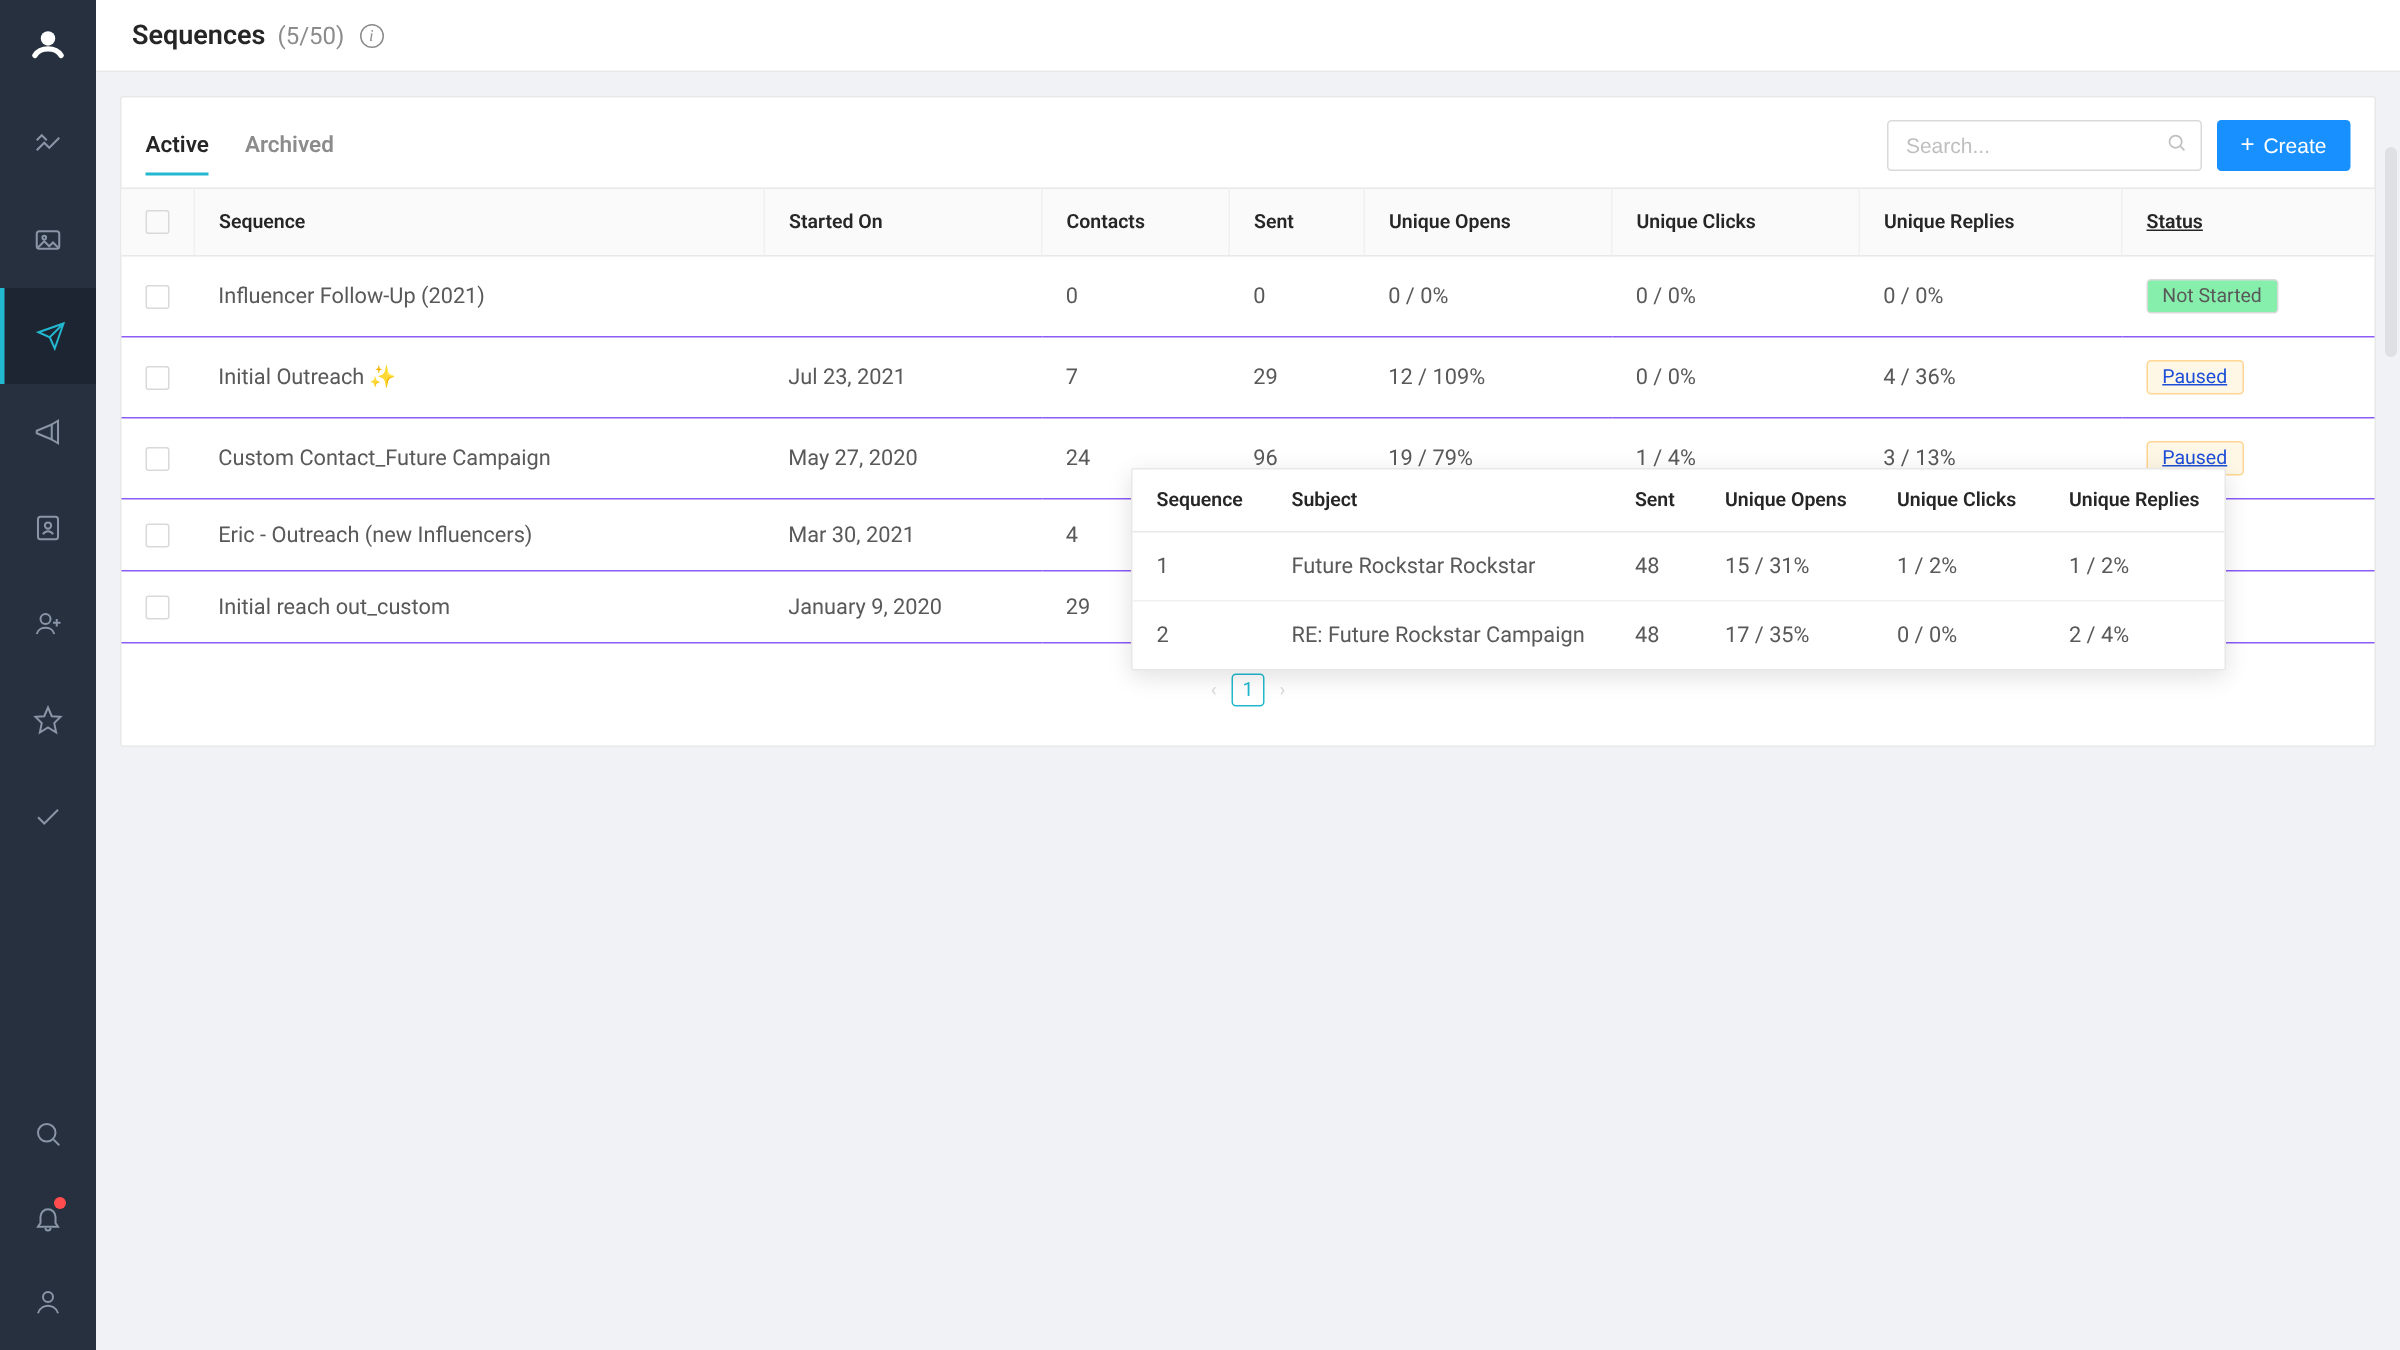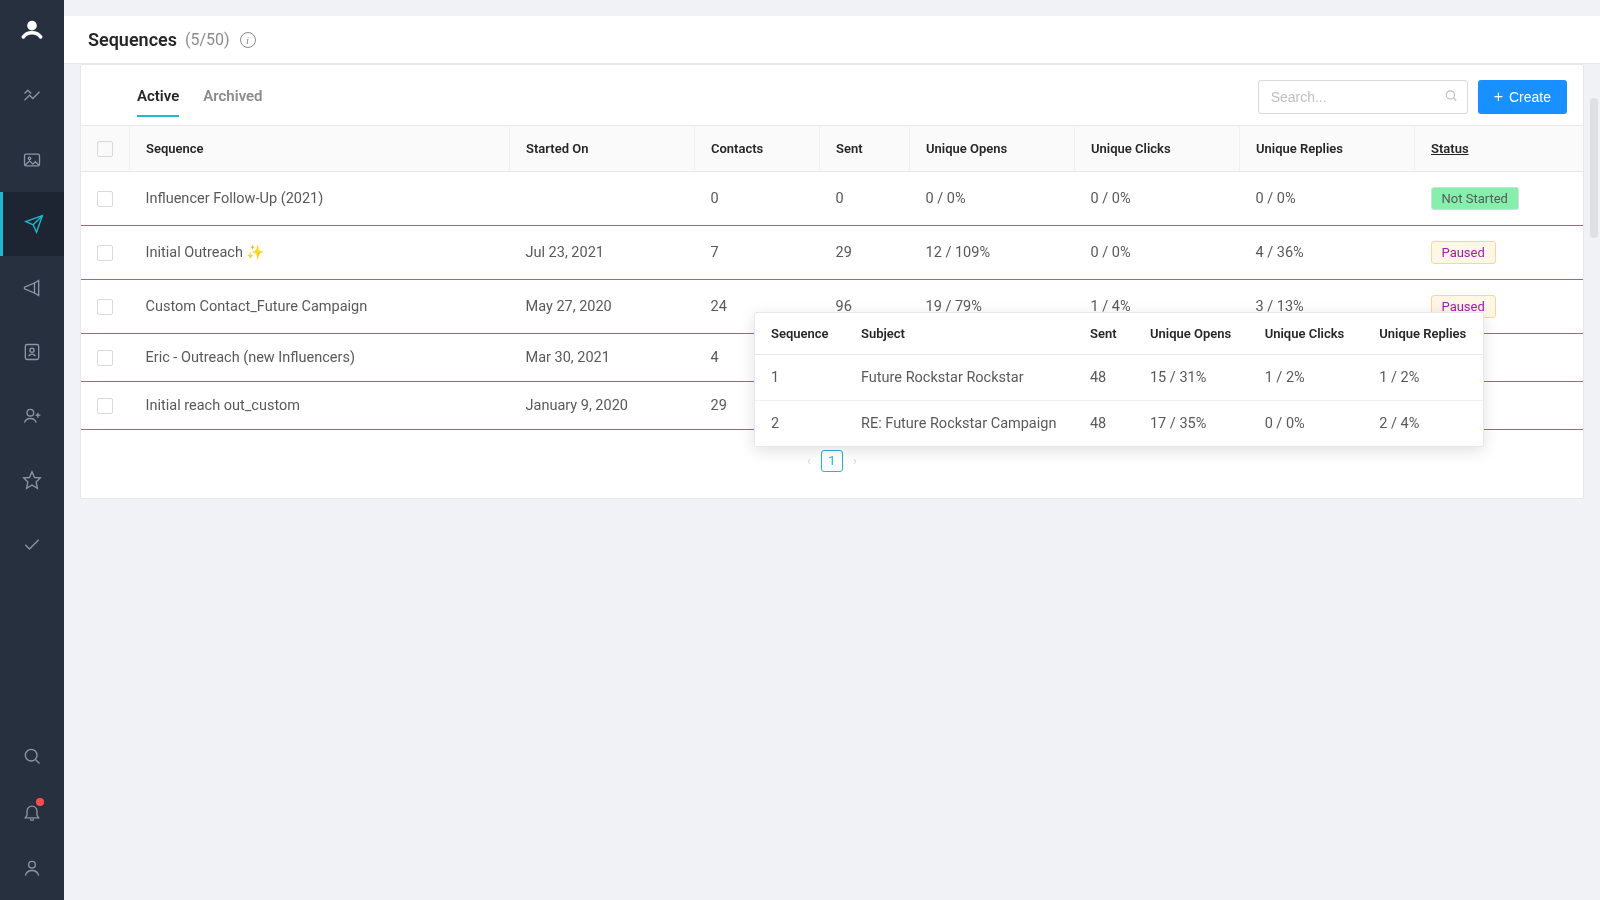--- a/index.html
+++ b/index.html
@@ -53,21 +53,21 @@
     .badge-dot {
       position: absolute;
       top: 14px; right: 20px;
       width: 8px; height: 8px;
       background: #ff4d4f;
       border-radius: 50%;
     }
     
     .header {
       position: absolute;
-      left: 64px; top: 16px; right: 0;
+      left: 64px; top: 0; right: 0;
       height: 48px;
       background: #fff;
       border-bottom: 1px solid #e8e8e8;
       display: flex;
       align-items: center;
       padding: 0 24px;
     }
     .header-title {
       font-size: 18px;
       font-weight: 600;
@@ -99,21 +99,20 @@
     }
     .card {
       background: #fff;
       border: 1px solid #e8e8e8;
       border-radius: 2px;
     }
     .card-head {
       display: flex;
       align-items: center;
       padding: 12px 16px 0 16px;
-      margin-left: 40px;
     }
     .tabs { display: flex; gap: 24px; }
     .tab {
       padding: 10px 0;
       font-size: 15px;
       font-weight: 600;
       color: #8c8c8c;
       border-bottom: 2px solid transparent;
       cursor: pointer;
     }
@@ -207,21 +206,22 @@
       border: 1px solid;
     }
     .status-notstarted {
       background: #86efac;
       border-color: #d9d9d9;
       color: #595959;
     }
     .status-paused {
       background: #fff7e6;
       border-color: #ffd591;
-      color: #a21caf;
+      color: #1d4ed8;
+      text-decoration: underline;
     }
     
     .pagination {
       display: flex;
       justify-content: center;
       align-items: center;
       gap: 10px;
       padding: 20px 0 26px;
       color: #bfbfbf;
     }

